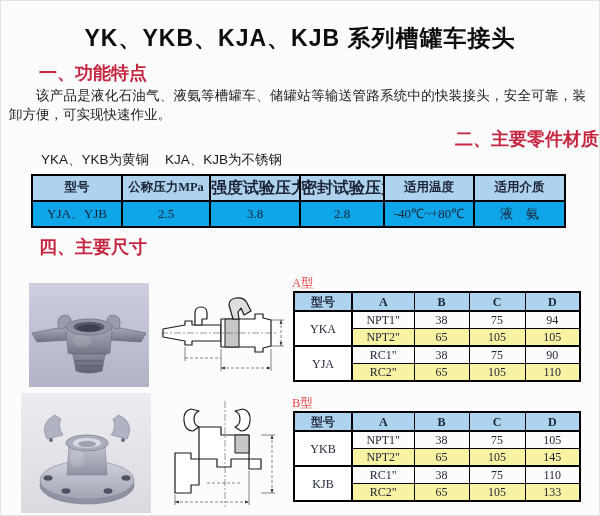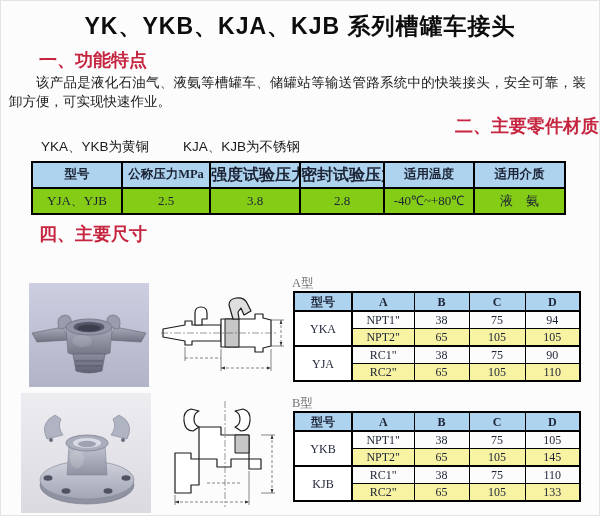--- a/index.html
+++ b/index.html
@@ -2,68 +2,68 @@
 <html><head>
 <meta charset="utf-8">
 <style>
   html,body{margin:0;padding:0;background:#ffffff;}
   .page{
     position:relative;width:600px;height:516px;box-sizing:border-box;
     background:#fcfcfc;border:1px solid #e3e3e3;overflow:hidden;
     font-family:"Liberation Sans",sans-serif;color:#111;
   }
   .title{
-    margin:0;padding-top:12px;text-align:center;
+    margin:12px;padding-top:12px;text-align:center;
     font-size:23px;font-weight:bold;line-height:1.15;color:#0d0d0d;letter-spacing:1px;
   }
   .sec-heading{
     margin:0 0 0 38px;font-size:18px;font-weight:bold;color:#c62540;line-height:1.2;
   }
   .h-features{margin-top:11px;}
   .h-materials{margin-top:4px;text-align:right;}
   .h-performance{margin-top:3px;}
   .h-dimensions{margin-top:9px;}
   .body-text{
     margin:2px 13px 0 8px;font-size:13.5px;line-height:1.4;color:#1a1a1a;
     text-indent:2em;text-align:justify;
   }
   .materials-line{margin:2px 0 0 40px;font-size:13.5px;line-height:1.25;color:#1a1a1a;}
-  .materials-line .m-right{margin-left:34px;}
+  .materials-line .m-right{margin-left:16px;}
 
   
   table{border-collapse:collapse;table-layout:fixed;}
   .perf-table{
     margin:5px 0 0 30px;width:533px;
     font-family:"Liberation Serif",serif;color:#1c2335;font-size:13px;
   }
   .perf-table th,.perf-table td{
     border:2px solid #000;text-align:center;vertical-align:middle;
     padding:0;height:24px;line-height:1.1;overflow:hidden;white-space:nowrap;
   }
   .perf-table th{background:#aed3ef;font-weight:600;font-size:12.5px;}
   .perf-table th.th-sm{font-size:16px;}
-  .perf-table tr.row-yellow td{background:#84cc16;}
+  .perf-table tr.row-yellow td{background:#0ea5e9;}
 
   
   .dim-table{
     position:absolute;width:286px;
     font-family:"Liberation Serif",serif;color:#1c2335;font-size:12px;
   }
   .dim-table th,.dim-table td{
     border:1px solid #000;text-align:center;vertical-align:middle;
     padding:0;height:16px;line-height:1;overflow:hidden;white-space:nowrap;
   }
   .dim-table{border:2px solid #000;}
   .dim-table th{background:#aed3ef;font-weight:600;border-bottom-width:2px;height:17px;}
   .dim-table th:first-child{border-right-width:2px;}
   .dim-table td.model{border-right-width:2px;border-top-width:2px;background:#fff;}
   .dim-table tr.yellow td{background:#f8f2a3;}
   .dim-table tr.grp td{border-top-width:2px;}
   .dim-label{
-    position:absolute;font-family:"Liberation Serif",serif;font-size:12.5px;color:#737373;text-align:right;
+    position:absolute;font-family:"Liberation Serif",serif;font-size:12.5px;color:#ef4444;text-align:right;
   }
   .abs{position:absolute;}
 </style>
 </head>
 <body>
 
 <div class="page">
 
   <h1 class="title">YK、YKB、KJA、KJB 系列槽罐车接头</h1>
 

